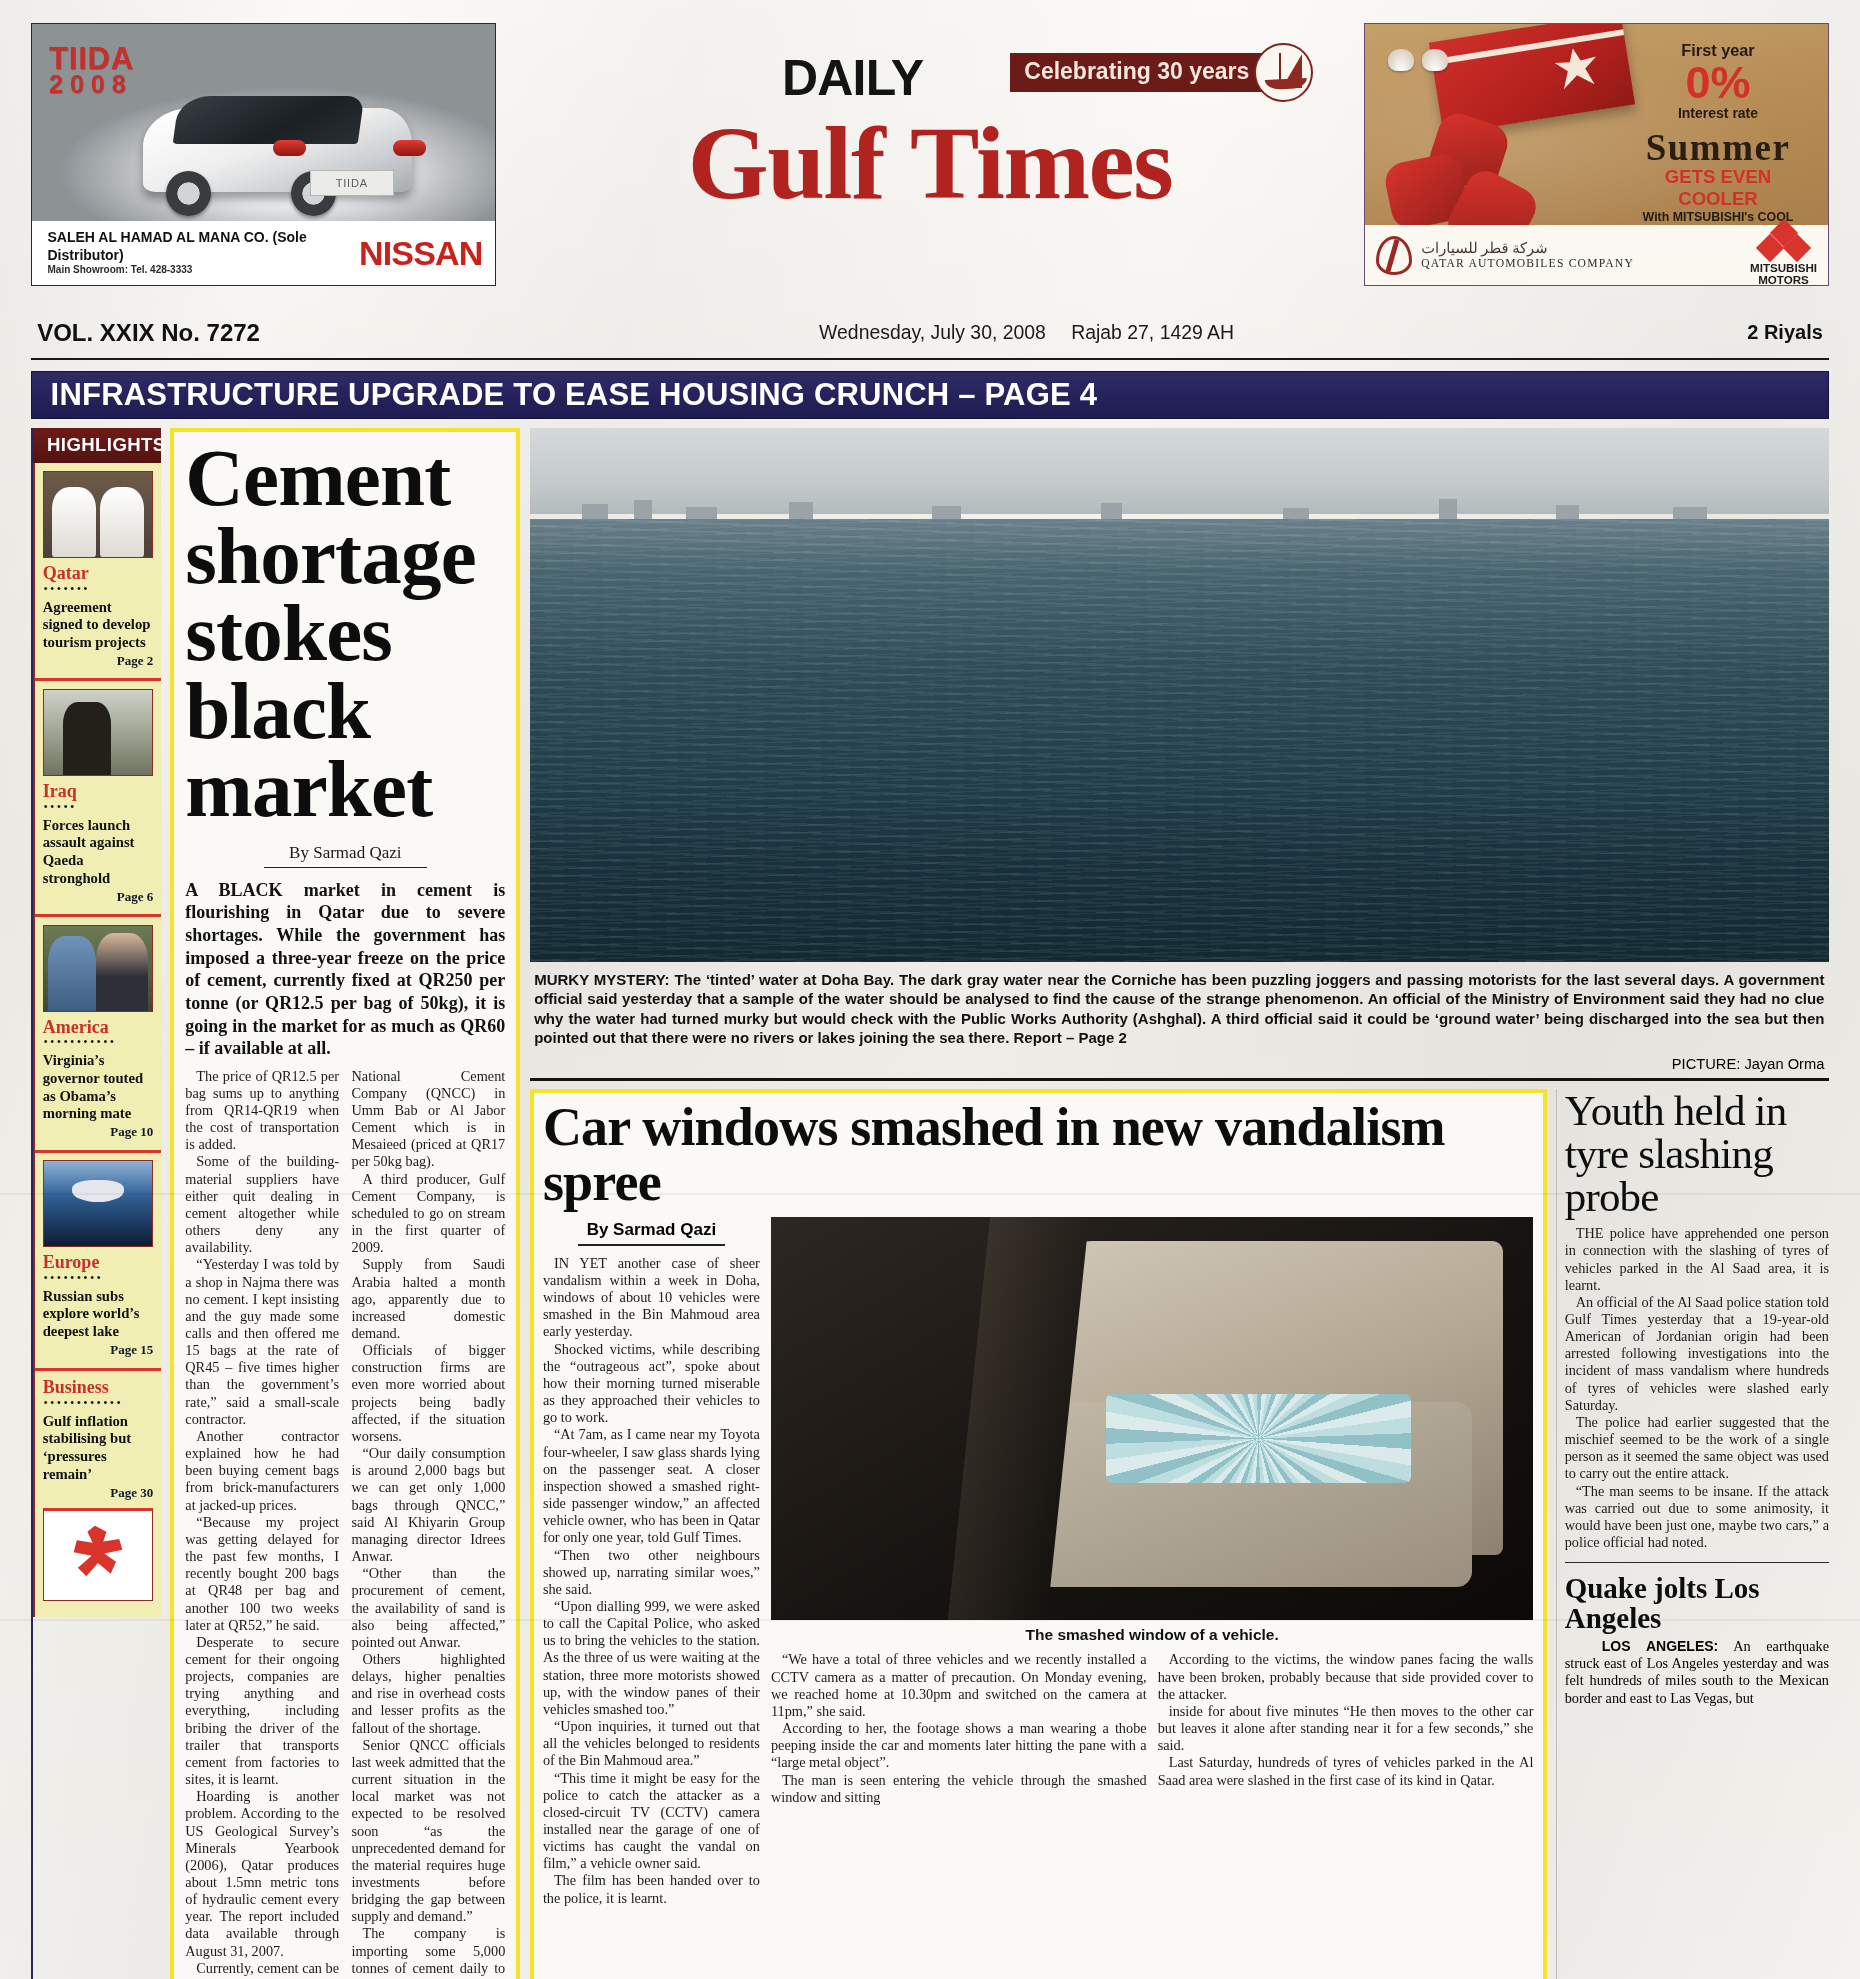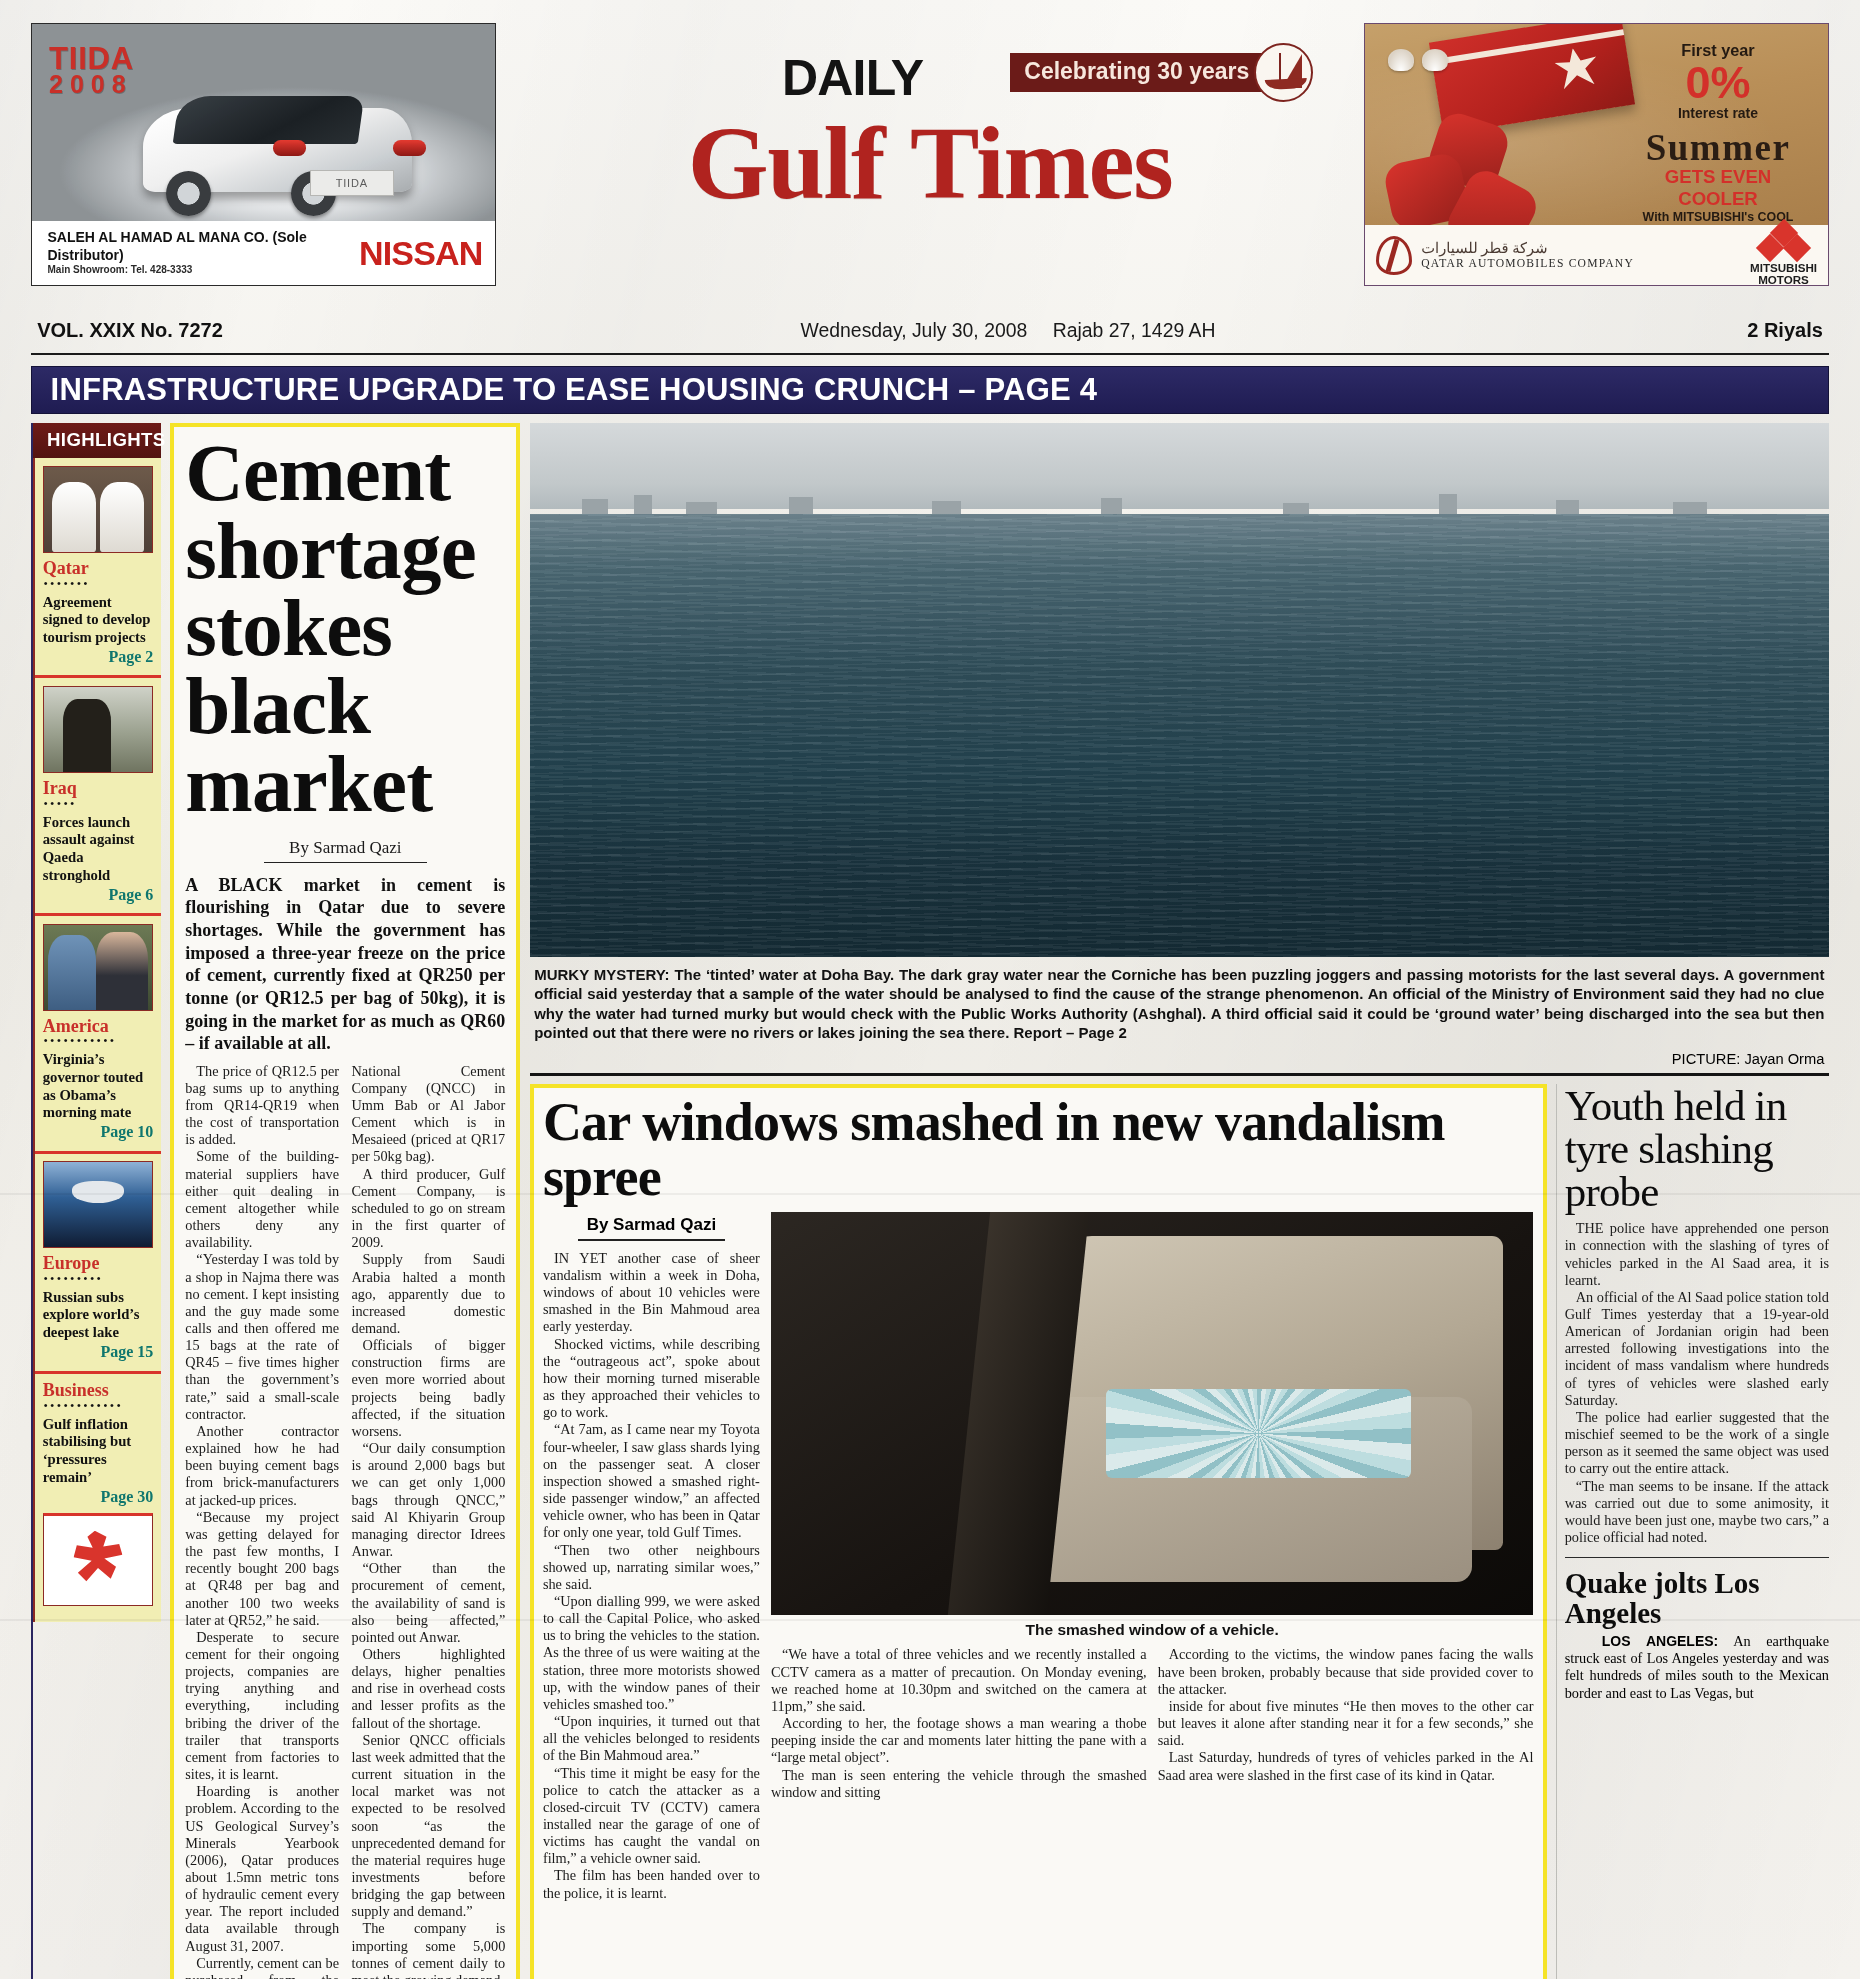--- a/index.html
+++ b/index.html
@@ -158,21 +158,21 @@
   .mmc-diamonds { position: relative; width: 48px; height: 36px; margin: 0 auto 1.5px auto; }
   .dia { position: absolute; width: 20px; height: 20px; background: #d9342c; transform: rotate(45deg); }
   .dia.top { left: 14px; top: -1.5px; } .dia.l { left: 0.8px; top: 14px; } .dia.r { left: 27px; top: 14px; }
   .mmc-text { font-family: "Liberation Sans", sans-serif; font-weight: bold; font-size: 11.6px; color: #1c1c1c; line-height: 1.05; }
 
   
   .dateline {
     display: flex; align-items: center; margin-top: 9.3px; padding: 7.7px 6.2px 11px 6.2px;
     border-bottom: 2.3px solid #1a1a1a; font-family: "Liberation Sans", sans-serif;
   }
-  .dl-left { font-size: 20px; font-weight: bold; color: #111; }
+  .dl-left { font-size: 24px; font-weight: bold; color: #111; }
   .dl-center { flex: 1; text-align: center; font-size: 19.4px; color: #1a1a1a; padding-left: 46px; }
   .dl-center .ah { margin-left: 20px; }
   .dl-right { font-size: 20px; font-weight: bold; color: #111; }
 
   
   .banner {
     margin-top: 11px; height: 48px; background: linear-gradient(180deg,#2d2a66 0%,#1f1c52 100%);
     color: #fff; display: flex; align-items: center; padding-left: 18.6px;
     font-family: "Liberation Sans", sans-serif; font-weight: bold; font-size: 31px;
     letter-spacing: 0.2px; border: 0.8px solid #141238;
@@ -207,21 +207,21 @@
   .p-europe { background: linear-gradient(180deg,#8fb2d6 0%,#2f5f94 42%,#0f1c33 100%); }
   .p-europe::before { content:""; position:absolute; left:26%; top:22%; width:48%; height:26%;
     background:#e4e8ec; border-radius: 40% 40% 50% 50%; }
   .p-business { background: #fff; }
   .p-business::before { content:""; position:absolute; left:50%; top:50%; transform: translate(-50%,-50%);
     width: 53px; height: 60px; background: #d9342c;
     clip-path: polygon(44% 0,66% 10%,60% 26%,90% 22%,96% 40%,62% 46%,84% 60%,74% 80%,50% 62%,28% 84%,12% 70%,38% 50%,4% 44%,10% 24%,40% 28%,30% 10%); }
   .hl-cat { font-family: "Liberation Serif", serif; font-weight: bold; font-size: 18px; color: #c8302a; line-height: 1; }
   .hl-dots { margin: 2.3px 0 5.4px 0.8px; font-size: 12.4px; color: #141414; letter-spacing: 2.3px; line-height: .7; }
   .hl-title { font-family: "Liberation Serif", serif; font-weight: bold; font-size: 14.7px; color: #111; line-height: 1.2; }
-  .hl-page { font-family: "Liberation Serif", serif; font-weight: bold; font-size: 16px; color: #0f766e; text-align: right; margin-top: 1.5px; }
+  .hl-page { font-family: "Liberation Serif", serif; font-weight: bold; font-size: 13px; color: #0f172a; text-align: right; margin-top: 1.5px; }
 
   
   .lead-col { width: 350px; flex: 0 0 350px; border: 4.6px solid #f5e327; padding: 7.7px 11px 0 11px; background: #faf9f5; }
   .lead-head {
     font-family: "Liberation Serif", serif; font-weight: bold; font-size: 81px;
     line-height: .96; color: #0d0d0d; letter-spacing: -0.8px; margin-bottom: 14px;
   }
   .byline { text-align: center; font-size: 17px; color: #1a1a1a; padding-bottom: 3.9px;
     border-bottom: 1.5px solid #222; width: 163px; margin: 4.6px auto 11px auto; }
   .lead-intro { font-family: "Liberation Serif", serif; font-weight: bold; font-size: 18px;

